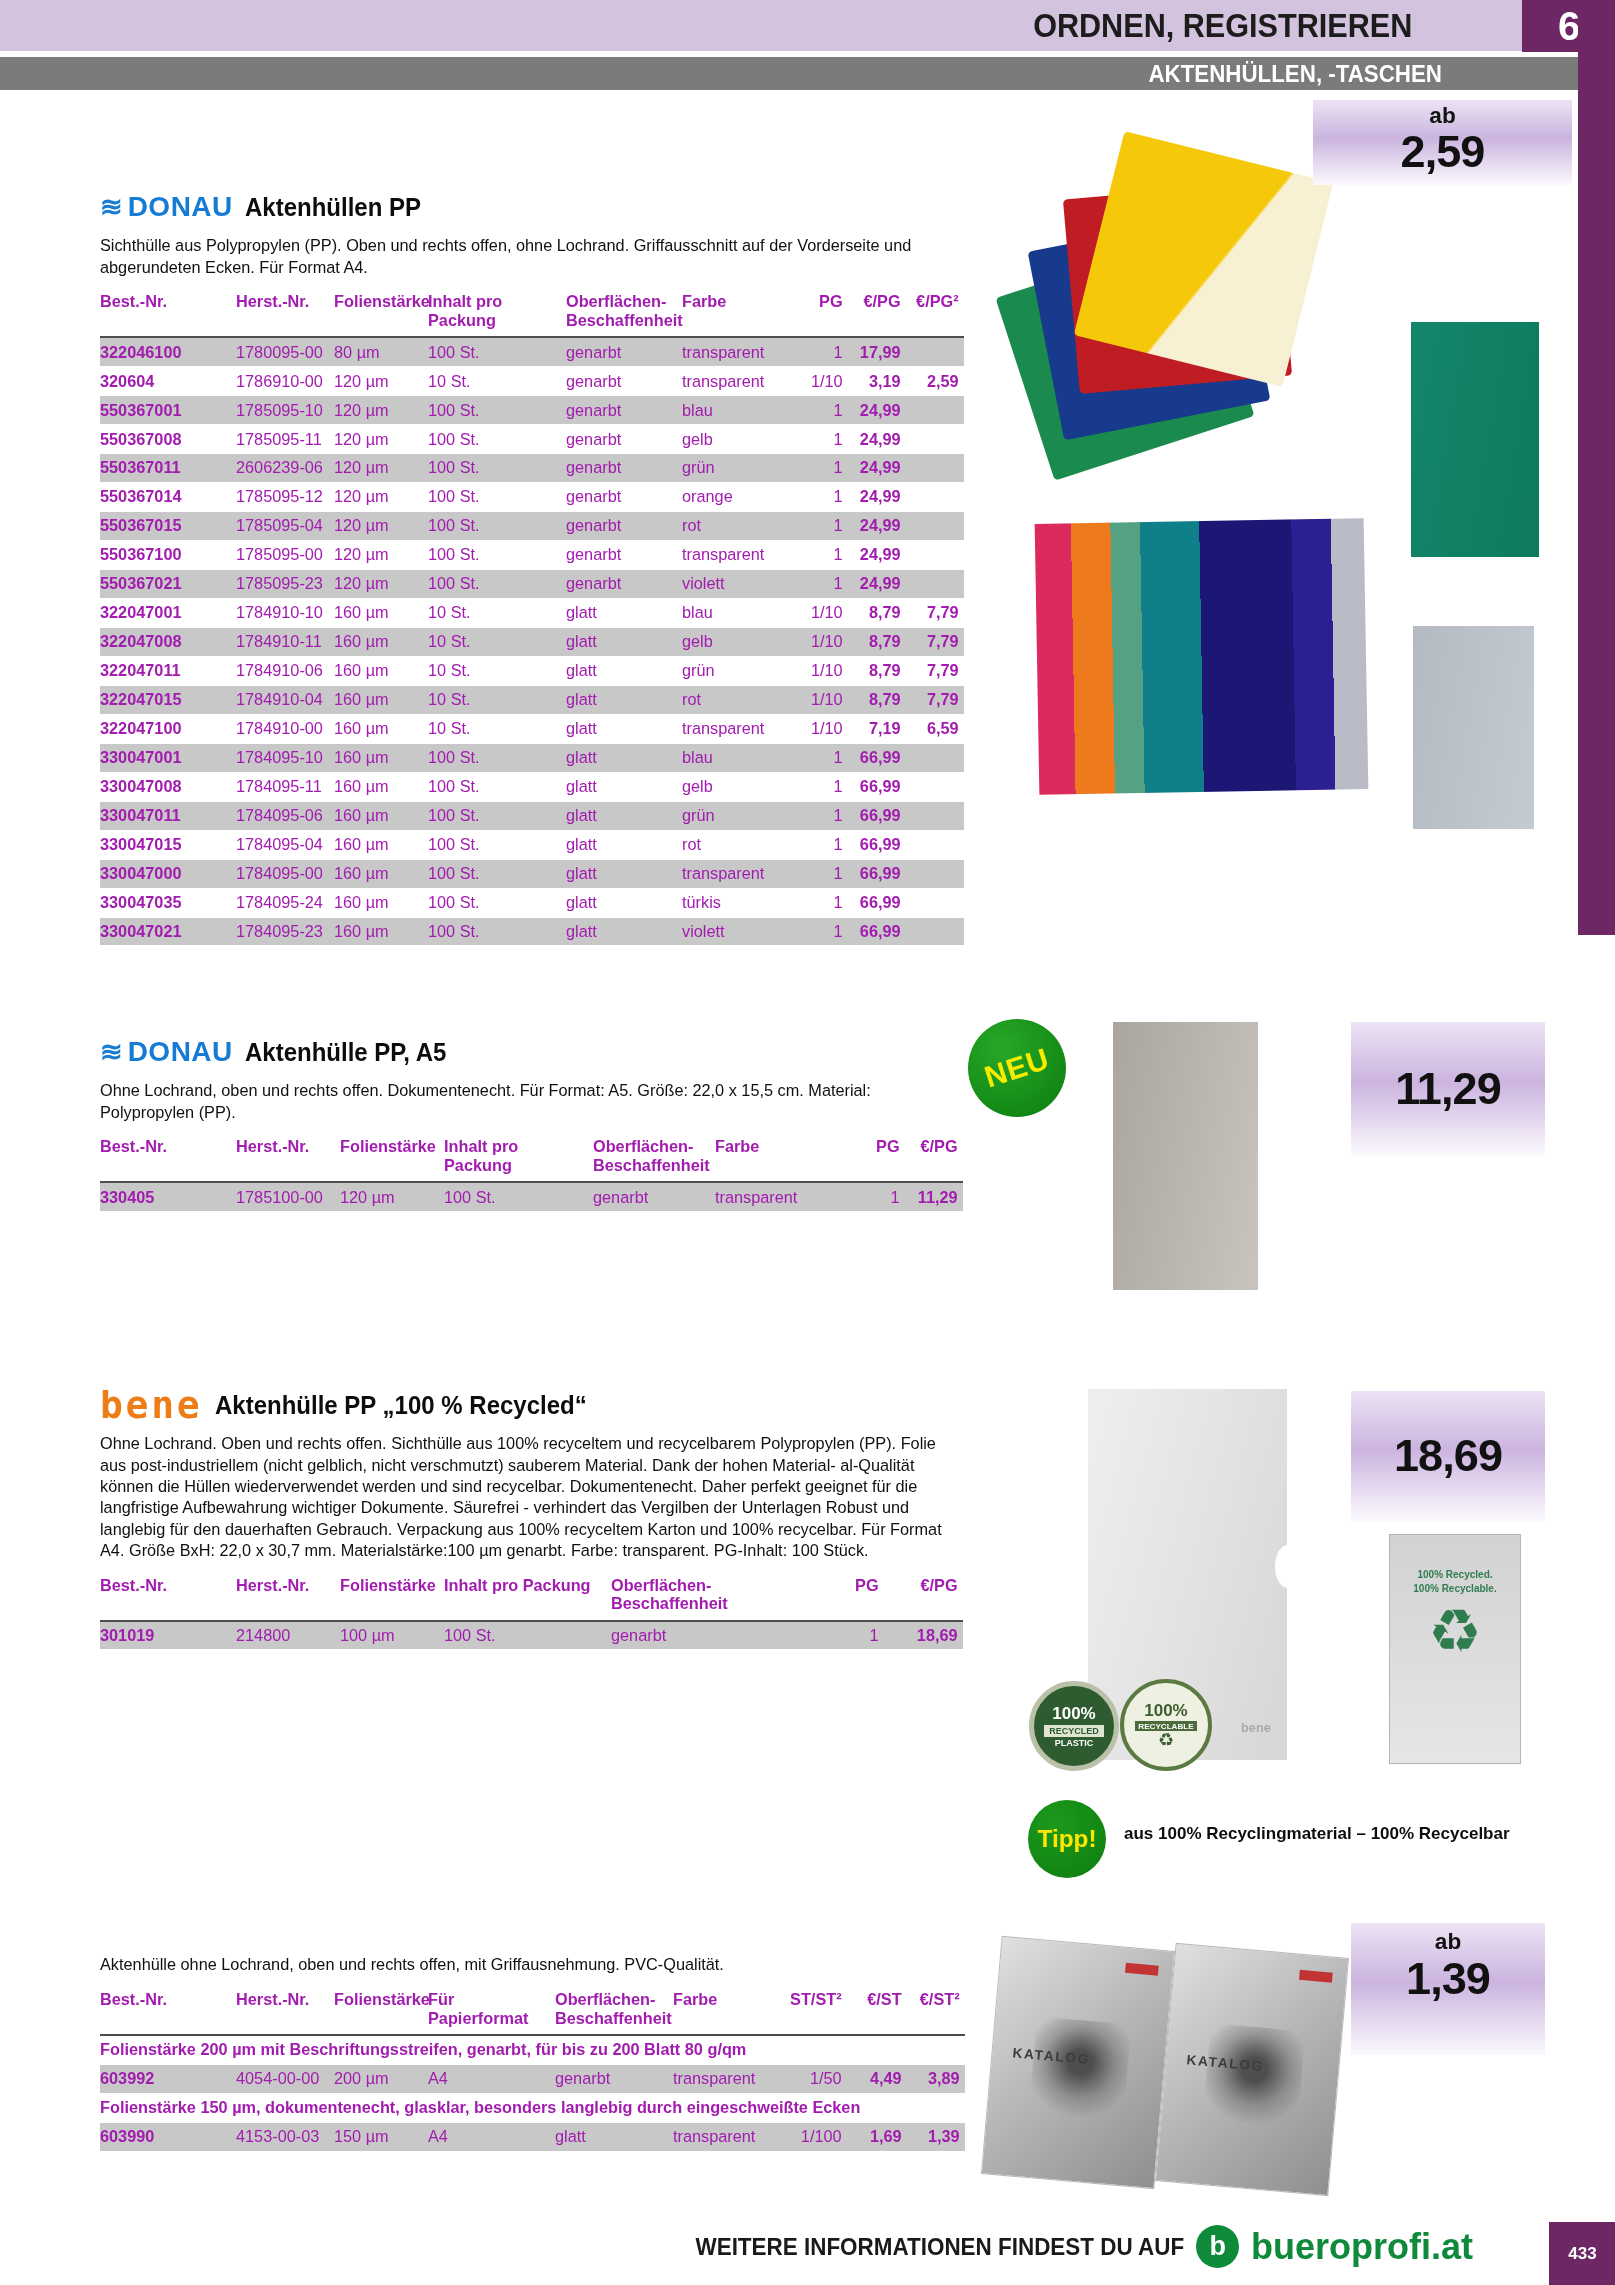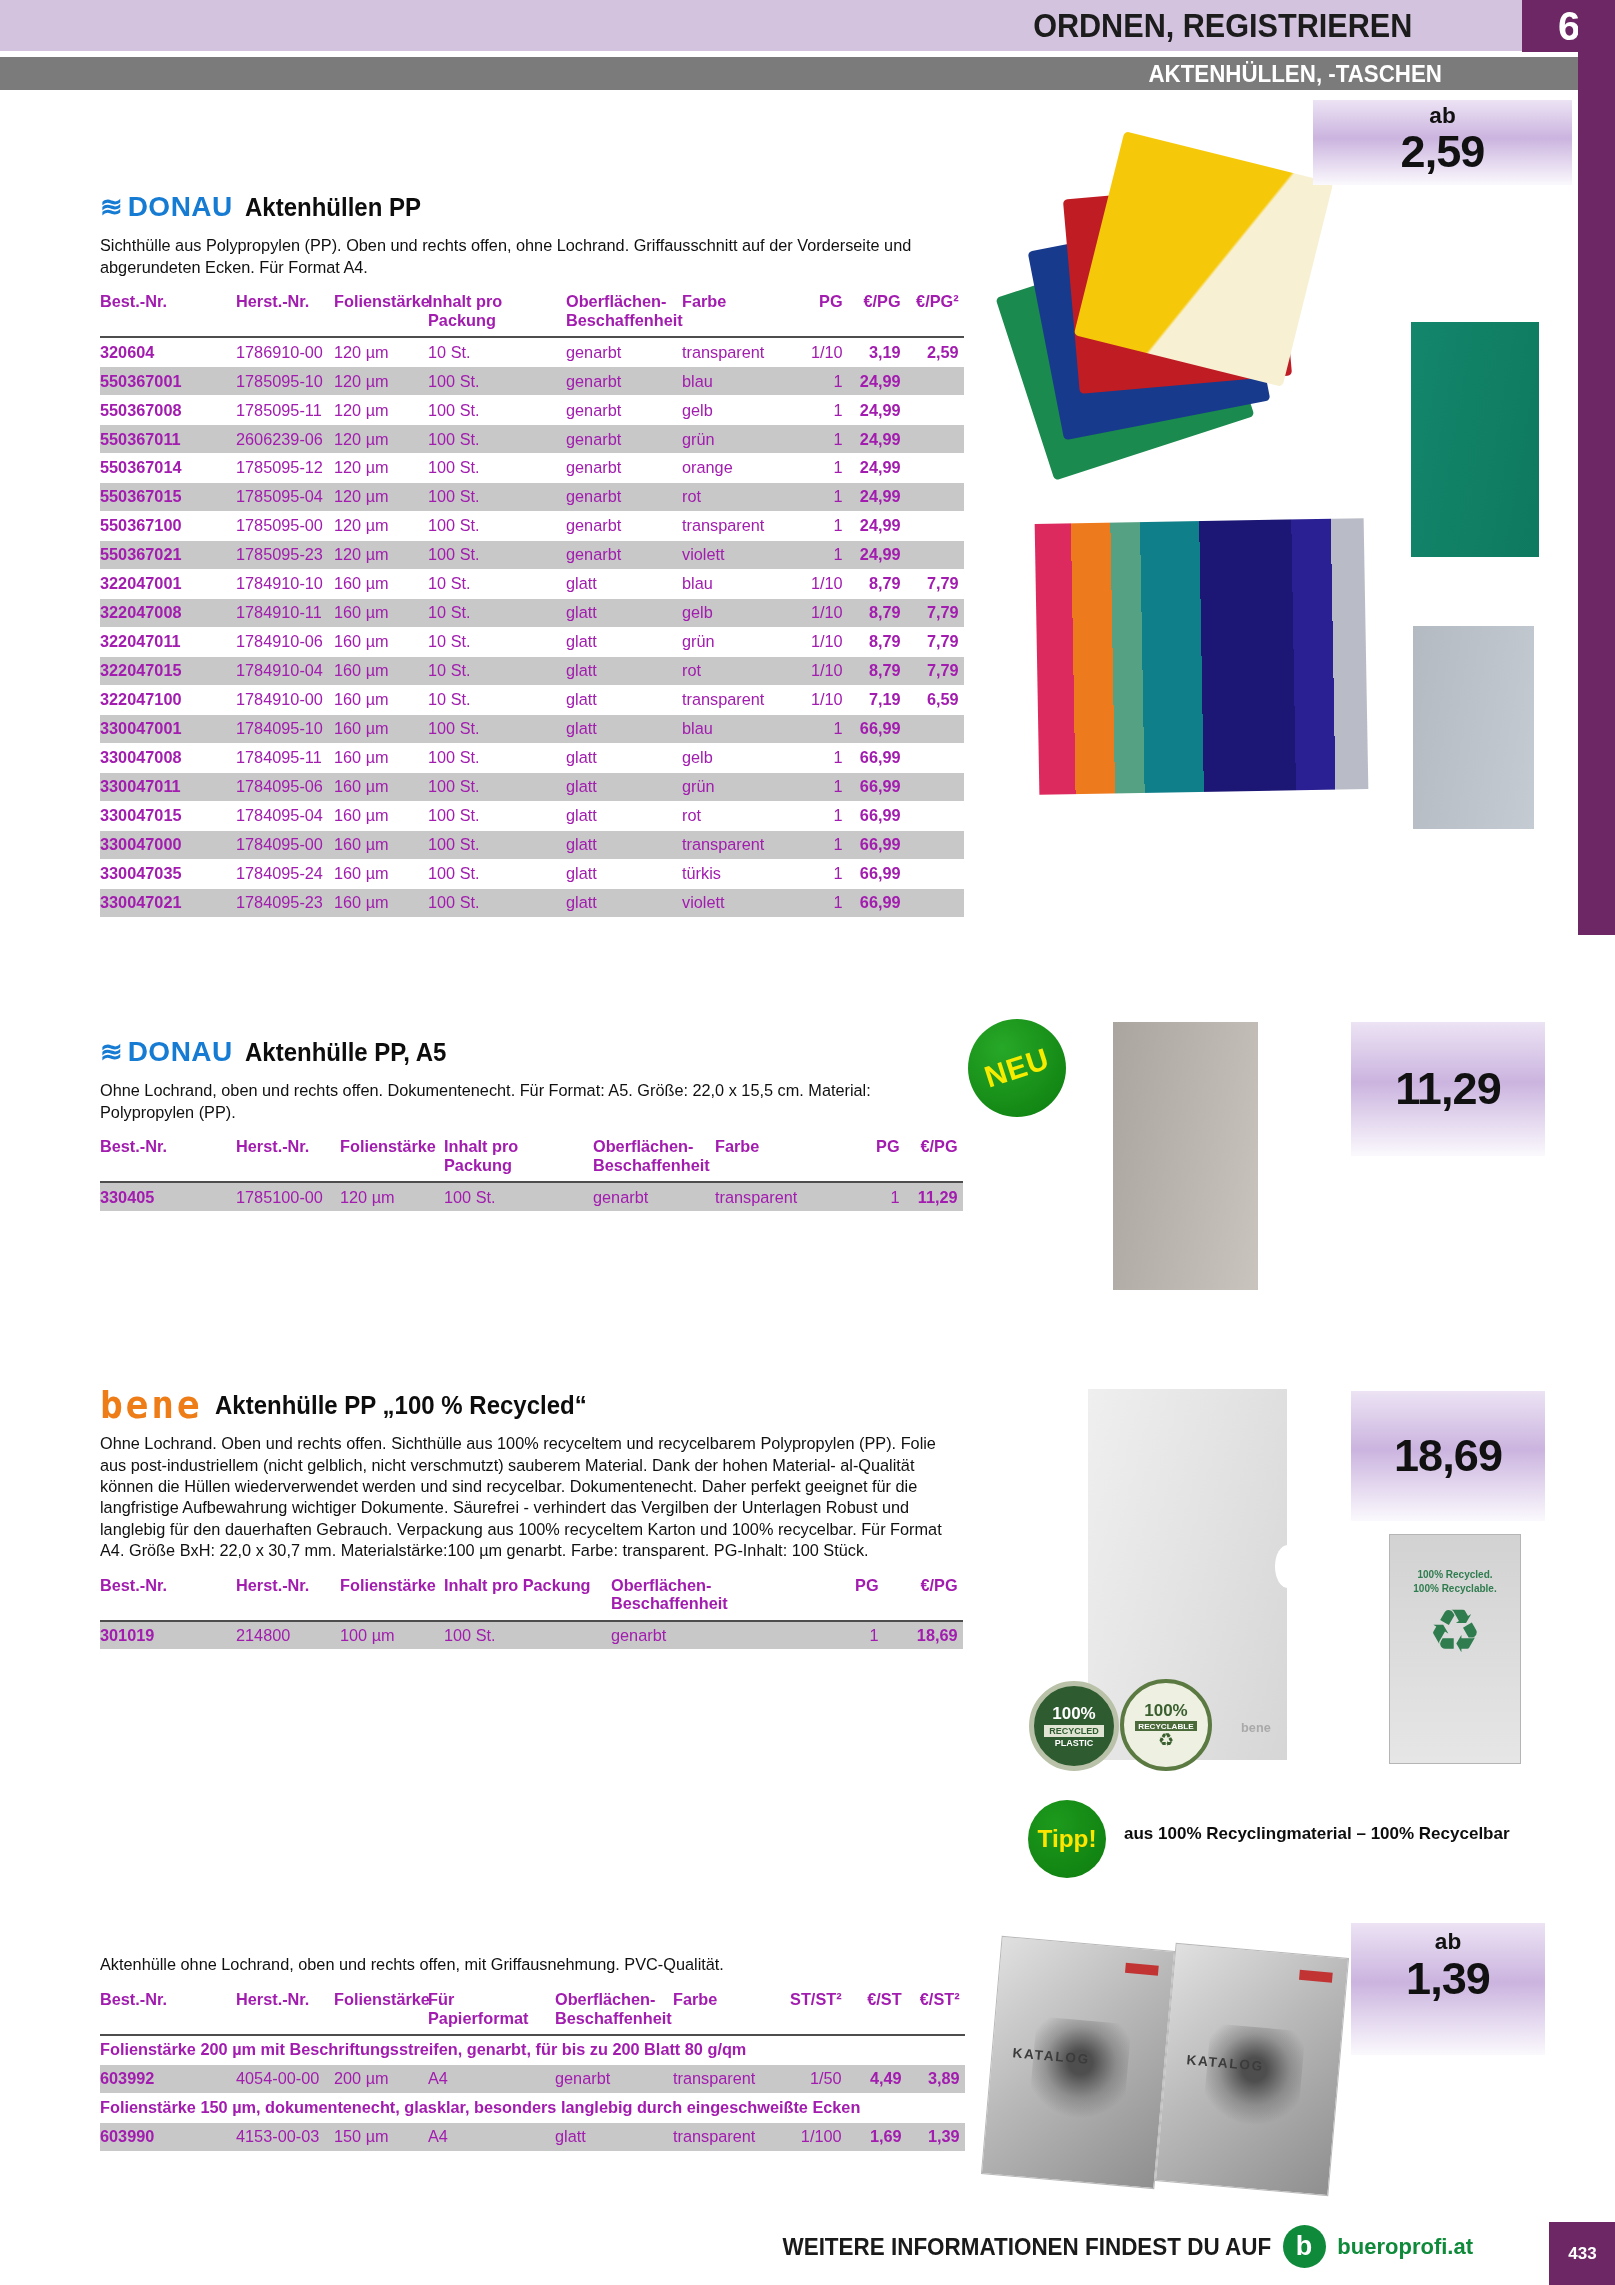--- a/index.html
+++ b/index.html
@@ -113,21 +113,21 @@
                background:radial-gradient(circle at 50% 40%,#4e4e4e 15%,rgba(80,80,80,.35) 45%,transparent 70%);}
   .photo .tag{position:absolute;top:14.5px;right:14.5px;width:33px;height:10px;background:#c23434;}
   .photo .katalog{position:absolute;left:20px;top:107px;color:#3c3c3c;font-size:13.6px;font-weight:bold;letter-spacing:1.8px;}
 
   
   .footer{position:absolute;left:0;top:2225px;width:1549px;display:flex;justify-content:flex-end;
           align-items:center;gap:11.8px;padding-right:76px;box-sizing:border-box;}
   .footer-text{font-size:24.4px;font-weight:bold;color:#1a1a1a;transform:scaleX(.92);transform-origin:right;white-space:nowrap;}
   .b-circle{width:43px;height:43px;border-radius:50%;background:#0e8a3a;color:#fff;font-size:27px;
             font-weight:bold;display:flex;align-items:center;justify-content:center;flex:0 0 auto;}
-  .site{font-size:22px;font-weight:bold;color:#0e8a3a;}
+  .site{font-size:36px;font-weight:bold;color:#0e8a3a;}
   .page-box{position:absolute;left:1549px;top:2222px;width:67px;height:63px;background:#6e2765;
             color:#fff;display:flex;align-items:center;justify-content:center;font-size:17px;font-weight:bold;}
 </style>
 </head>
 <body>
 
 <div class="page">
 
   <div class="band">
     <div class="band-title">ORDNEN, REGISTRIEREN</div>
@@ -169,20 +169,31 @@
             <th class="a-l">Inhalt pro Packung</th>
             <th class="a-l">Oberflächen-
 Beschaffenheit</th>
             <th class="a-l">Farbe</th>
             <th class="a-r">PG</th>
             <th class="a-r">€/PG</th>
             <th class="a-r">€/PG²</th>
           </tr>
         </thead>
         <tbody>
+          <tr class="shaded">
+            <td class="a-l b">322046100</td>
+            <td class="a-l">1780095-00</td>
+            <td class="a-l">80 µm</td>
+            <td class="a-l">100 St.</td>
+            <td class="a-l">genarbt</td>
+            <td class="a-l">transparent</td>
+            <td class="a-r">1</td>
+            <td class="a-r b">17,99</td>
+            <td class="a-r b"></td>
+          </tr>
           <tr>
             <td class="a-l b">320604</td>
             <td class="a-l">1786910-00</td>
             <td class="a-l">120 µm</td>
             <td class="a-l">10 St.</td>
             <td class="a-l">genarbt</td>
             <td class="a-l">transparent</td>
             <td class="a-r">1/10</td>
             <td class="a-r b">3,19</td>
             <td class="a-r b">2,59</td>

